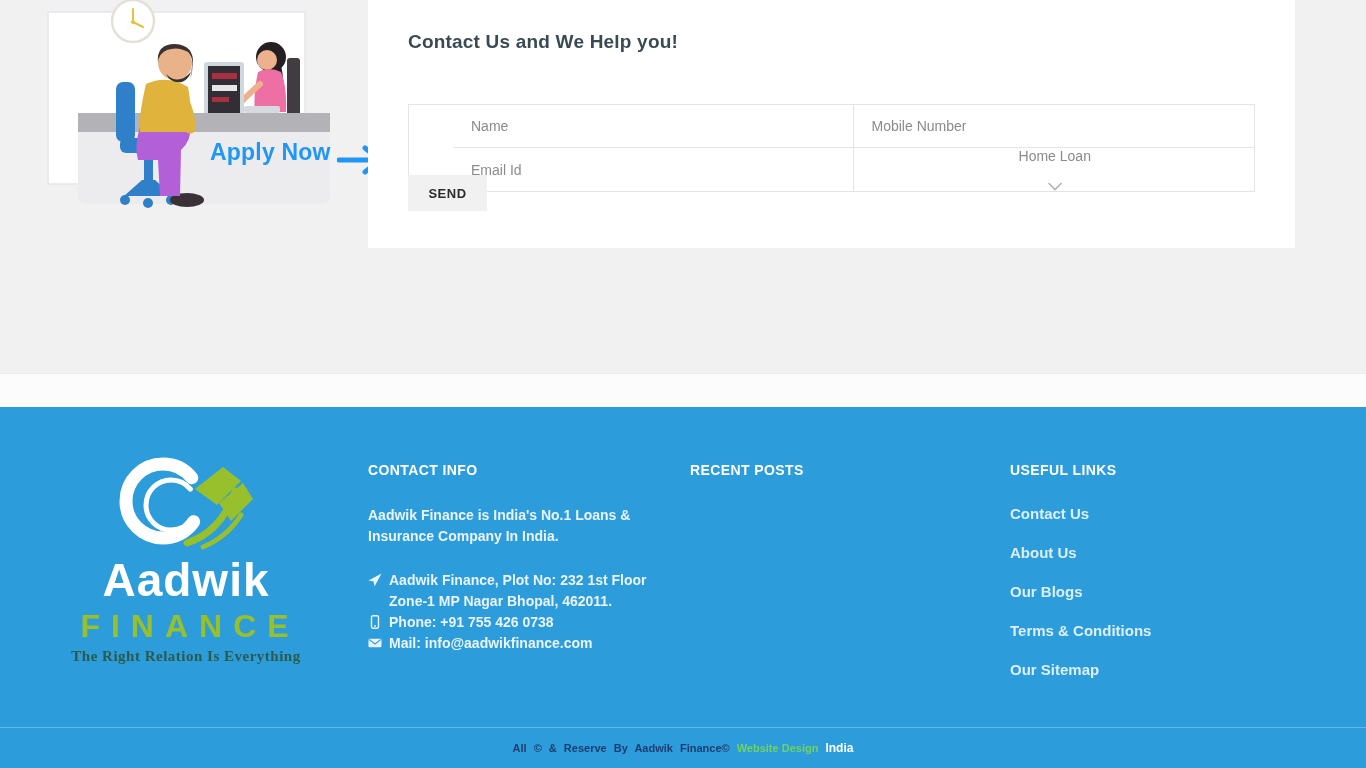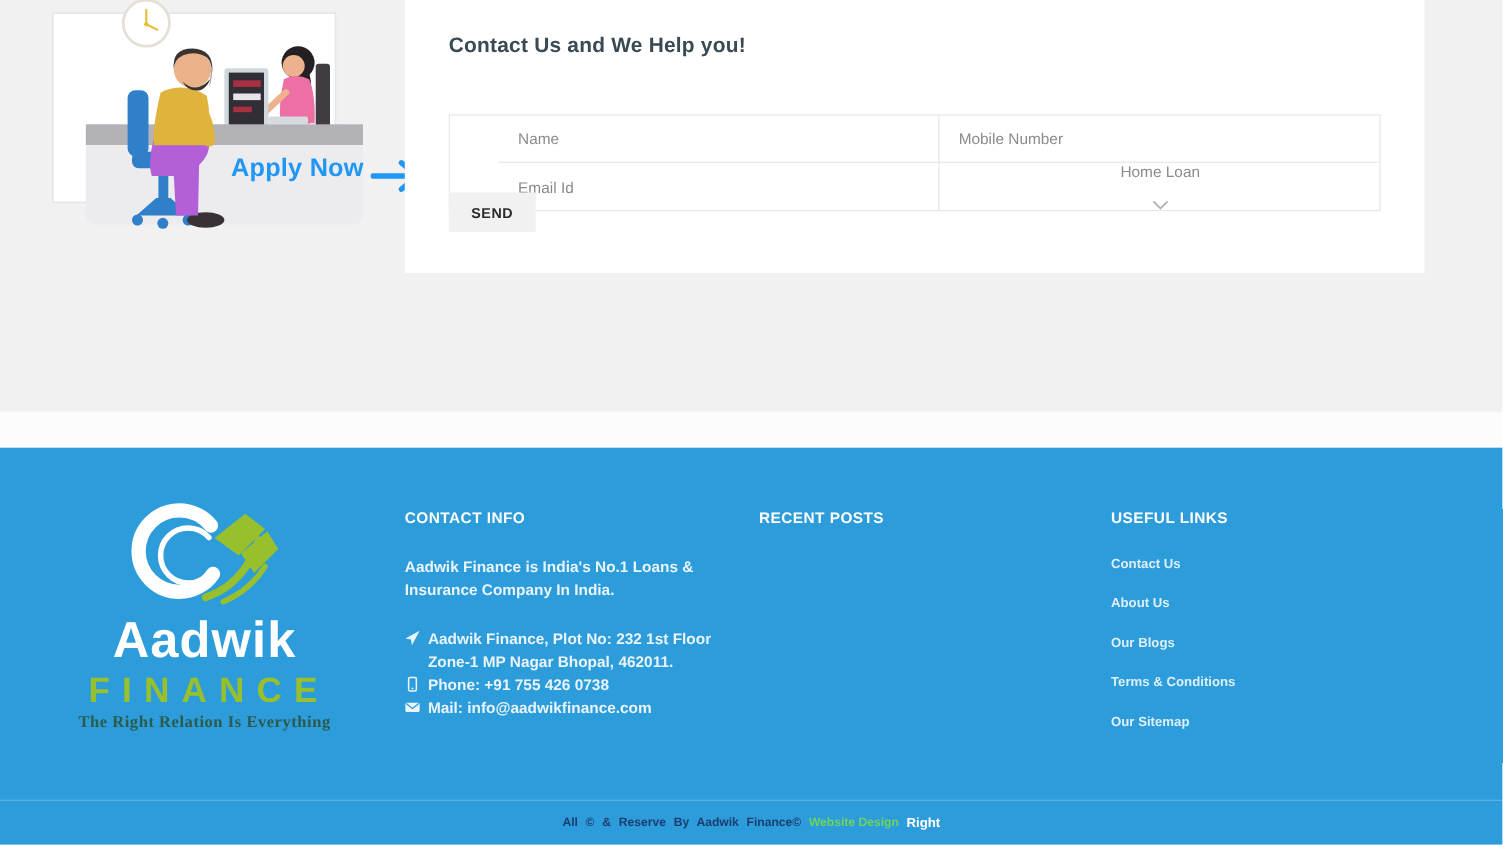--- a/index.html
+++ b/index.html
@@ -71,21 +71,21 @@
 
   .fdesc { margin: 0 0 23px 0; font-size: 14px; font-weight: bold; line-height: 21px; color: #e9f4fc; }
 
   .addr-block { font-size: 14px; font-weight: bold; color: #e9f4fc; line-height: 21px; }
   .addr-row { display: flex; gap: 7px; align-items: flex-start; }
   .addr-row .ficon { flex: 0 0 14px; margin-top: 3px; }
   .addr-text { margin: 0; }
 
   .links a {
     display: block; margin-bottom: 22px; text-decoration: none;
-    font-size: 12px; font-weight: bold; color: #dceffa; cursor: pointer;
+    font-size: 15px; font-weight: bold; color: #dceffa; cursor: pointer;
   }
 
   .logo-name { font-size: 46px; font-weight: bold; color: #ffffff; line-height: 1; margin-top: 0; letter-spacing: 1px; }
   .logo-word { font-size: 32px; font-weight: bold; color: #98bf2c; letter-spacing: 11px; margin-top: 5px; text-indent: 8px; }
   .logo-tagline {
     font-family: "Liberation Serif", serif; font-weight: bold;
     font-size: 15px; color: #2c5b4c; margin-top: 3px; letter-spacing: .5px;
   }
 
   .footer-divider { position: absolute; left: 0; right: 0; top: 320px; border-top: 1px solid rgba(255,255,255,.28); }
@@ -259,15 +259,15 @@
       <a href="#">Terms &amp; Conditions</a>
       <a href="#">Our Sitemap</a>
     </div>
   </div>
 
   <div class="footer-divider"></div>
 
   <div class="copyright">
     <span class="cp-rights">All ©  &amp;  Reserve  By  Aadwik  Finance©</span>
     <a href="#" class="cp-design">Website Design</a>
-    <a href="#" class="cp-brand">Right</a>
+    <a href="#" class="cp-brand">India</a>
   </div>
 </div>
 
 </body></html>

